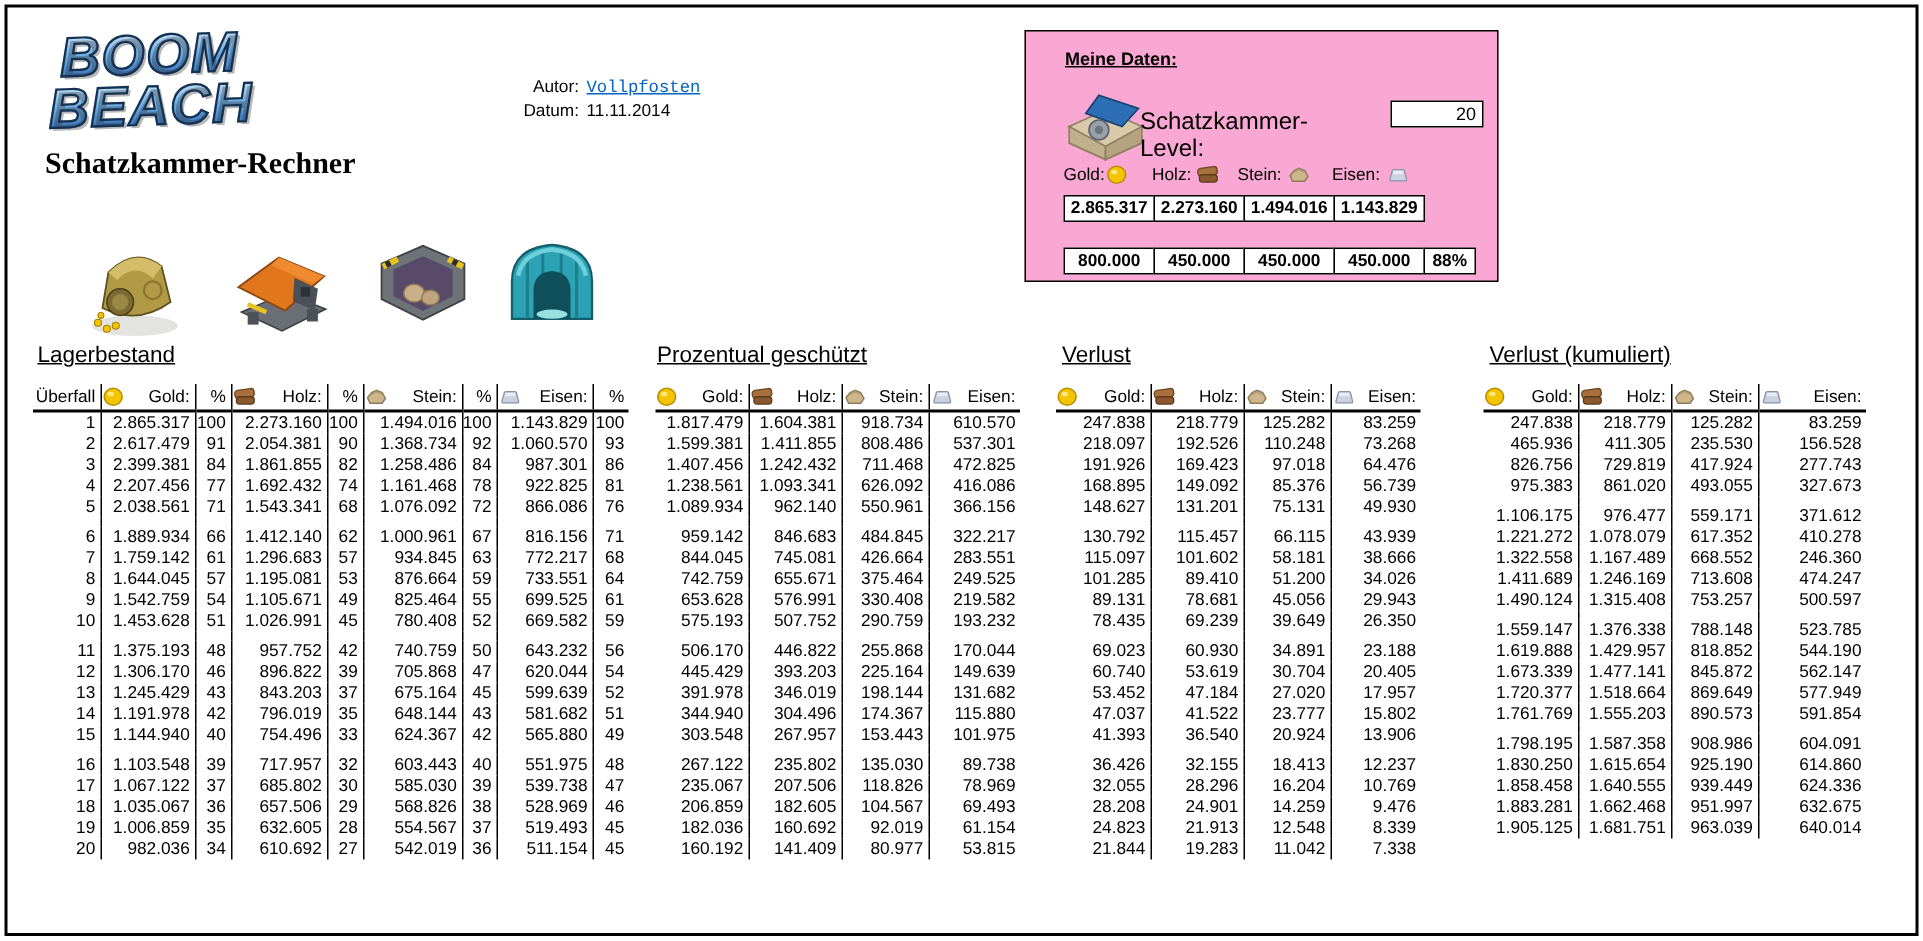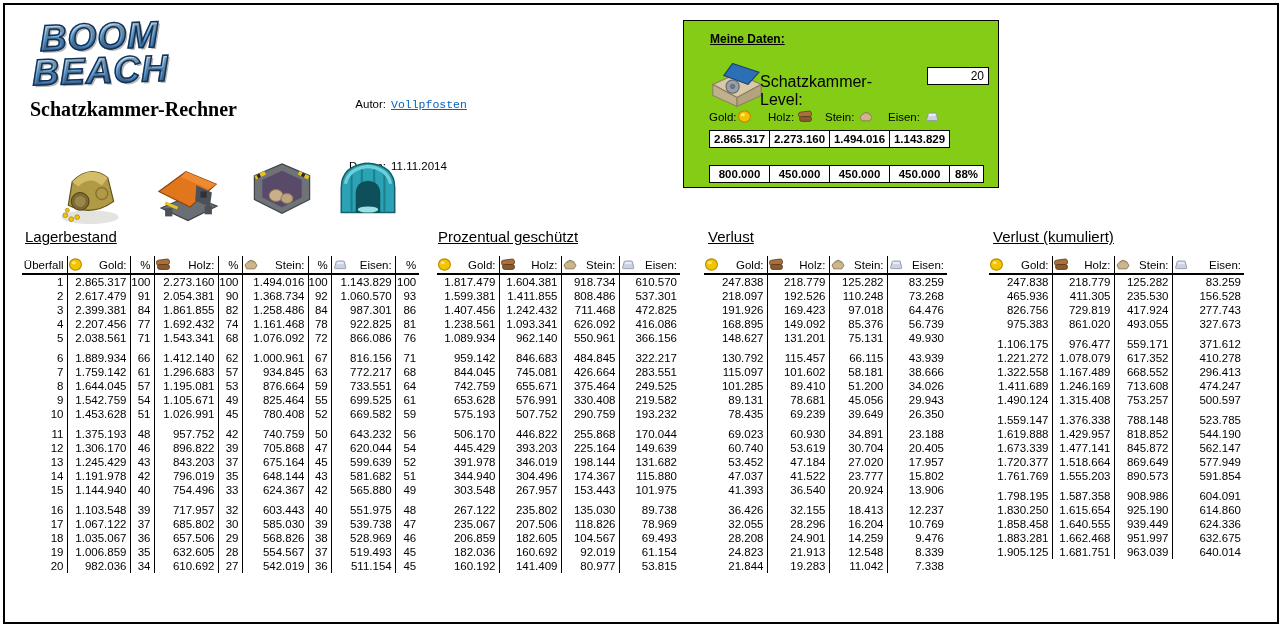--- a/index.html
+++ b/index.html
@@ -13,26 +13,26 @@
   .logo{position:absolute;left:30px;top:20px;width:140px;text-align:center;transform:rotate(-2deg);
         font-weight:bold;font-style:italic;line-height:.92;}
   .logo span{display:block;font-size:37px;letter-spacing:1px;
         background:linear-gradient(180deg,#cfe7fa 0%,#6fb0e6 45%,#2a66b0 100%);
         -webkit-background-clip:text;background-clip:text;color:transparent;
         -webkit-text-stroke:1.5px #16304f;text-shadow:2px 2px 0 rgba(50,50,50,.35);}
   .title{position:absolute;left:30px;top:98px;font-family:Liberation Serif, serif;font-weight:bold;font-size:20px;}
 
   
   .meta{position:absolute;left:296px;top:50px;font-size:11.5px;}
-  .mrow{display:flex;height:16px;align-items:center;margin-top:46px;}
+  .mrow{display:flex;height:16px;align-items:center;}
   .mlabel{width:90px;text-align:right;margin-right:5px;}
   .mlink{color:#0563c1;text-decoration:underline;cursor:pointer;font-family:Liberation Mono, monospace;}
 
   
-  .md-box{position:absolute;left:683px;top:20px;width:314px;height:166px;background:#84cc16;border:1px solid #000;}
+  .md-box{position:absolute;left:683px;top:20px;width:314px;height:166px;background:#f9a8d4;border:1px solid #000;}
   .md-title{position:absolute;left:26px;top:11px;font-weight:bold;text-decoration:underline;font-size:12px;}
   .treasury{position:absolute;left:20px;top:30px;width:66px;height:58px;}
   .md-level-label{position:absolute;left:76px;top:52px;width:148px;font-size:16px;}
   .md-level-input{position:absolute;left:243px;top:46px;width:52px;height:16px;border:1px solid #000;
         text-align:right;font-size:12px;padding:0 4px;font-family:inherit;background:#fff;}
   .md-res{position:absolute;top:89px;font-size:11.5px;height:14px;display:flex;align-items:center;}
   .ricon{display:inline-block;width:16px;height:13px;}
   .md-values,.md-schutz{position:absolute;left:25px;display:flex;}
   .md-values{top:109px;}
   .md-schutz{top:144px;}
@@ -980,21 +980,21 @@
         <tr>
           <td>1.221.272</td>
           <td>1.078.079</td>
           <td>617.352</td>
           <td>410.278</td>
         </tr>
         <tr>
           <td>1.322.558</td>
           <td>1.167.489</td>
           <td>668.552</td>
-          <td>296.413</td>
+          <td>246.360</td>
         </tr>
         <tr>
           <td>1.411.689</td>
           <td>1.246.169</td>
           <td>713.608</td>
           <td>474.247</td>
         </tr>
         <tr>
           <td>1.490.124</td>
           <td>1.315.408</td>

